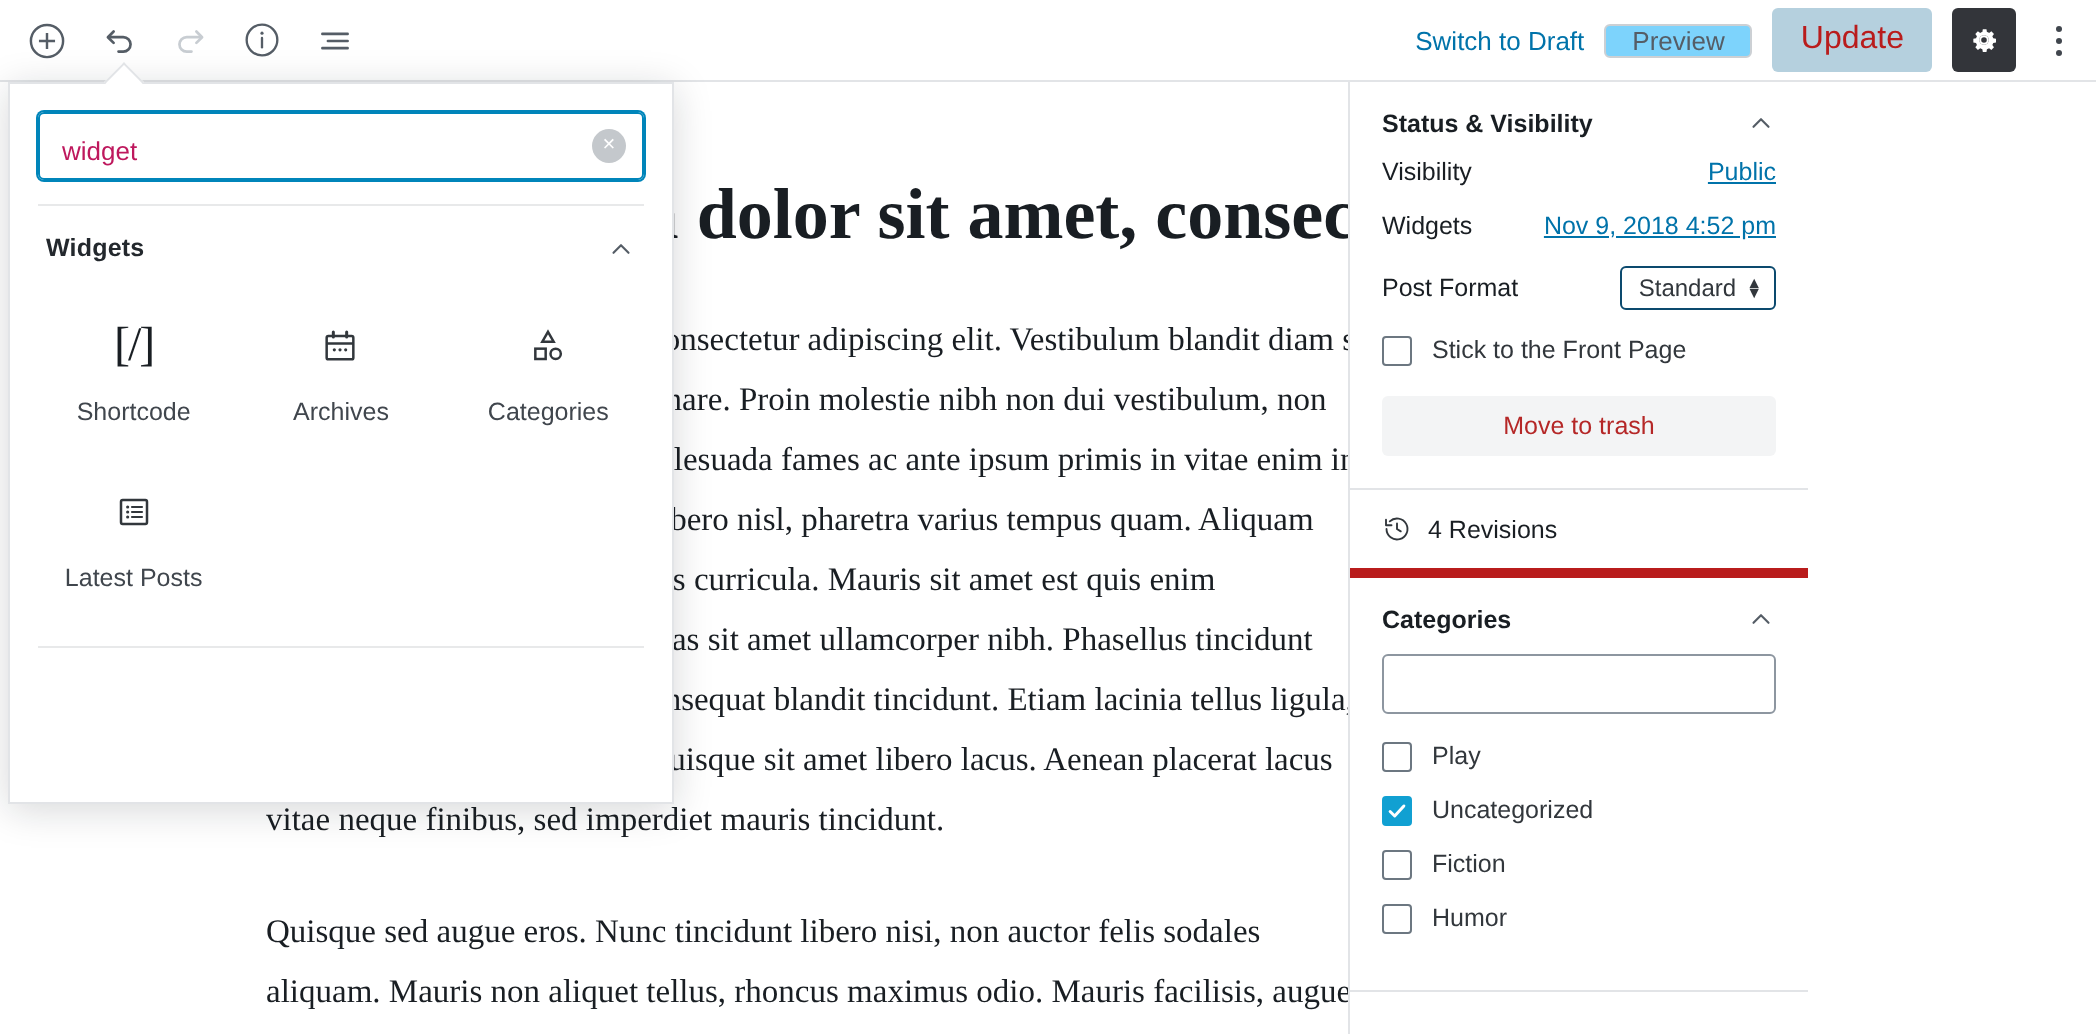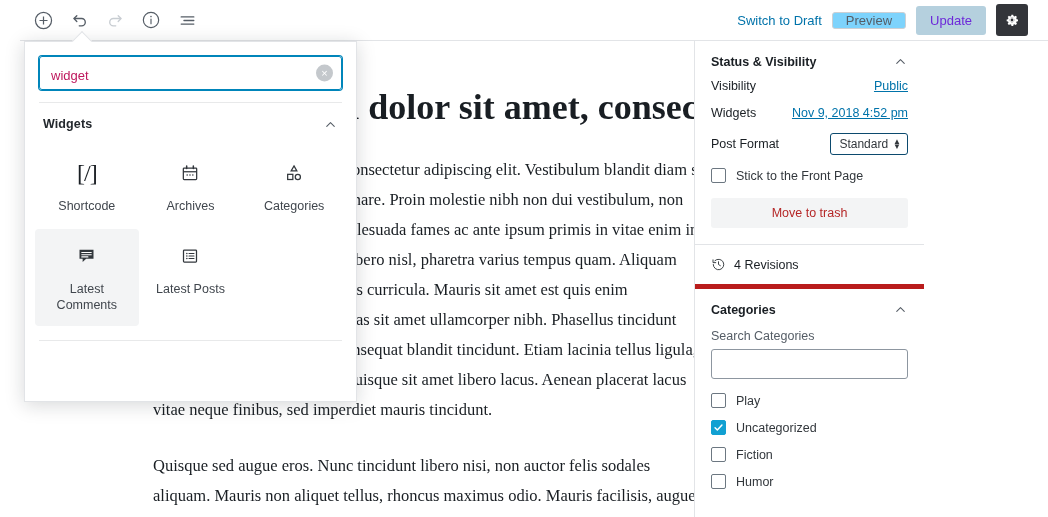--- a/index.html
+++ b/index.html
@@ -2,21 +2,21 @@
 <html><head>
 <meta charset="utf-8">
 <style>
   * { box-sizing: border-box; margin: 0; padding: 0; }
   html, body {
     width: 1048px; height: 517px;
     font-family: "Liberation Sans", sans-serif;
     background: #fff;
     overflow: hidden;
   }
-  .app { position: relative; width: 904px; height: 517px; margin-left: 20px; }
+  .app { position: relative; width: 904px; height: 517px; }
 
   
   .topbar {
     position: absolute; top: 0; left: 0;
     width: 1048px; height: 41px;
     background: #fff;
     border-bottom: 1px solid #e2e4e7;
     display: flex; align-items: center;
   }
   .tb-left { display: flex; align-items: center; padding-left: 8px; gap: 6px; }
@@ -37,21 +37,21 @@
     color: #0073aa; font-size: 13px; text-decoration: none;
     cursor: pointer; white-space: nowrap;
   }
   .btn-preview {
     font-size: 13px; color: #555d66;
     background: #7dd3fc; border: 1px solid #ccd0d4;
     border-radius: 3px; padding: 0 13px; cursor: pointer;
     font-family: "Liberation Sans", sans-serif;
   }
   .btn-update {
-    font-size: 13px; color: #6d28d9;
+    font-size: 16px; color: #b91c1c;
     background: #b5d0de; border: none;
     border-radius: 3px; padding: 7px 14px; cursor: default;
     font-family: "Liberation Sans", sans-serif;
   }
   .btn-gear {
     width: 32px; height: 32px; background: #33353a;
     border: none; border-radius: 3px; cursor: pointer;
     display: flex; align-items: center; justify-content: center;
     color: #fff;
   }
@@ -188,21 +188,21 @@
   }
   .sb-row .lbl { color: #191e23; }
   .sb-link { color: #0073aa; text-decoration: underline; cursor: pointer; font-size: 12.5px; }
   .sb-select {
     font-size: 12px; color: #32373c; background: #fff;
     border: 1px solid #0c4a6e; border-radius: 3px;
     padding: 3px 6px 3px 8px; display: flex; align-items: center; gap: 5px;
     cursor: pointer; font-family: "Liberation Sans", sans-serif;
   }
   .sb-select .updown { display: flex; flex-direction: column; line-height: 5px; font-size: 8px; color: #32373c; }
-  .cb-row { display: flex; align-items: center; gap: 10px; margin-bottom: 12px; cursor: pointer; }
+  .cb-row { display: flex; gap: 10px; margin-bottom: 12px; cursor: pointer; }
   .cb {
     width: 15px; height: 15px; border: 1px solid #6c7781;
     border-radius: 2px; background: #fff; flex: 0 0 auto;
     display: flex; align-items: center; justify-content: center;
   }
   .cb.checked { background: #11a0d2; border-color: #11a0d2; }
   .cb-label { font-size: 12.5px; color: #32373c; }
   .btn-trash {
     width: 100%; background: #f3f4f5; border: none; border-radius: 3px;
     color: #b52727; font-size: 12.5px; padding: 8px 0; cursor: pointer;
@@ -341,29 +341,20 @@
         <span class="bi-icon">
           <svg width="20" height="20" viewBox="0 0 24 24" fill="none" stroke="currentColor" stroke-width="1.5">
             <polygon points="12,3.5 15.4,9.4 8.6,9.4"></polygon>
             <rect x="4.4" y="13.6" width="6.2" height="6.2"></rect>
             <circle cx="16.6" cy="16.7" r="3.1"></circle>
           </svg>
         </span>
         <span class="bi-label">Categories</span>
       </button>
 
-      <button class="block-item hovered">
-        <span class="bi-icon">
-          <svg width="21" height="21" viewBox="0 0 24 24" fill="none" stroke="currentColor" stroke-width="1.5">
-            <path d="M4 5.4h16v10.2h-8.4L7.6 19.4v-3.8H4z" fill="currentColor" stroke="none"></path>
-            <path d="M6.6 8.6h10.8M6.6 11.1h10.8M6.6 13.6h7" stroke="#fff" stroke-width="1.3" stroke-linecap="round"></path>
-          </svg>
-        </span>
-        <span class="bi-label">Latest Comments</span>
-      </button>
 
       <button class="block-item">
         <span class="bi-icon">
           <svg width="20" height="20" viewBox="0 0 24 24" fill="none" stroke="currentColor" stroke-width="1.5">
             <rect x="4.2" y="4.8" width="15.6" height="14.4" rx="1"></rect>
             <circle cx="8.2" cy="9" r="0.95" fill="currentColor" stroke="none"></circle>
             <circle cx="8.2" cy="12" r="0.95" fill="currentColor" stroke="none"></circle>
             <circle cx="8.2" cy="15" r="0.95" fill="currentColor" stroke="none"></circle>
             <path d="M10.8 9h6M10.8 12h6M10.8 15h6" stroke-linecap="round" stroke-width="1.3"></path>
           </svg>
@@ -429,21 +420,20 @@
     <div class="sb-panel">
       <div class="sb-panel-head">
         <span class="t">Categories</span>
         <span class="chev">
           <svg width="15" height="15" viewBox="0 0 24 24" fill="none" stroke="currentColor" stroke-width="1.7" stroke-linecap="round" stroke-linejoin="round">
             <polyline points="6,15 12,9 18,15"></polyline>
           </svg>
         </span>
       </div>
 
-      <div class="sb-srch-label">Search Categories</div>
       <input class="sb-srch-input" type="text" value="" style="">
 
       <div class="cb-row">
         <span class="cb"></span>
         <span class="cb-label">Play</span>
       </div>
 
       <div class="cb-row">
         <span class="cb checked">
           <svg width="11" height="11" viewBox="0 0 24 24" fill="none" stroke="#fff" stroke-width="3.2" stroke-linecap="round" stroke-linejoin="round">

